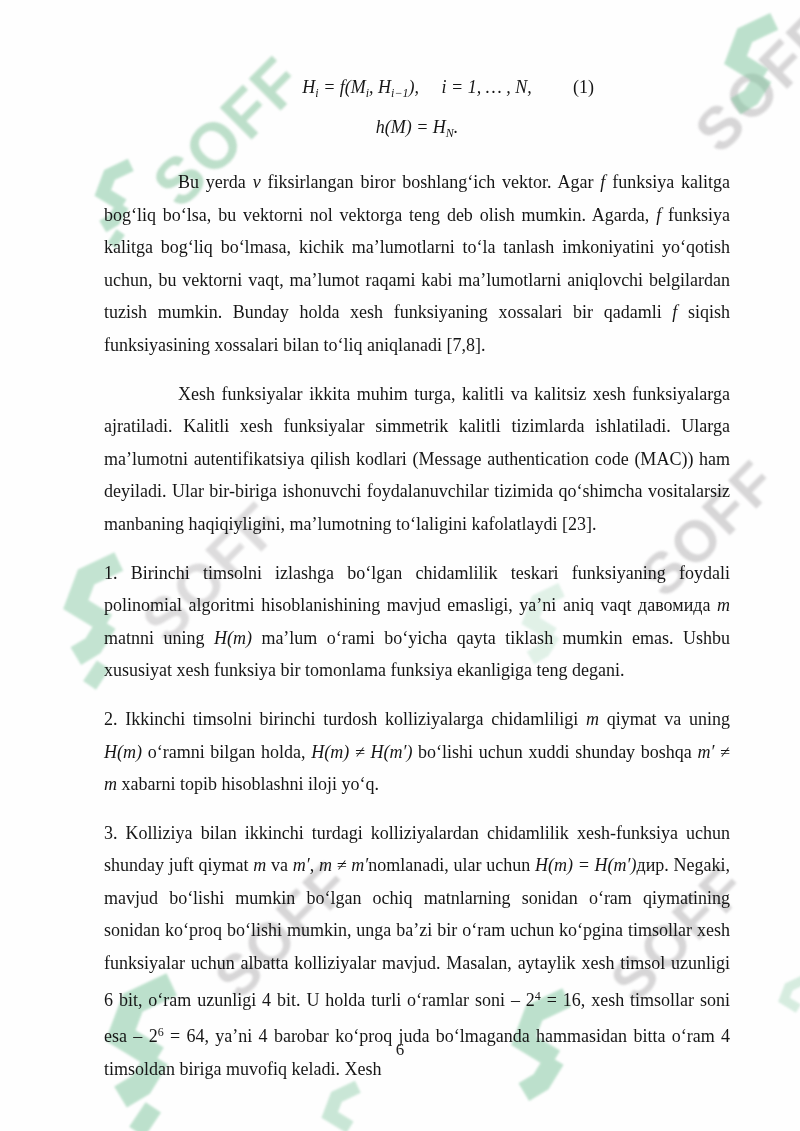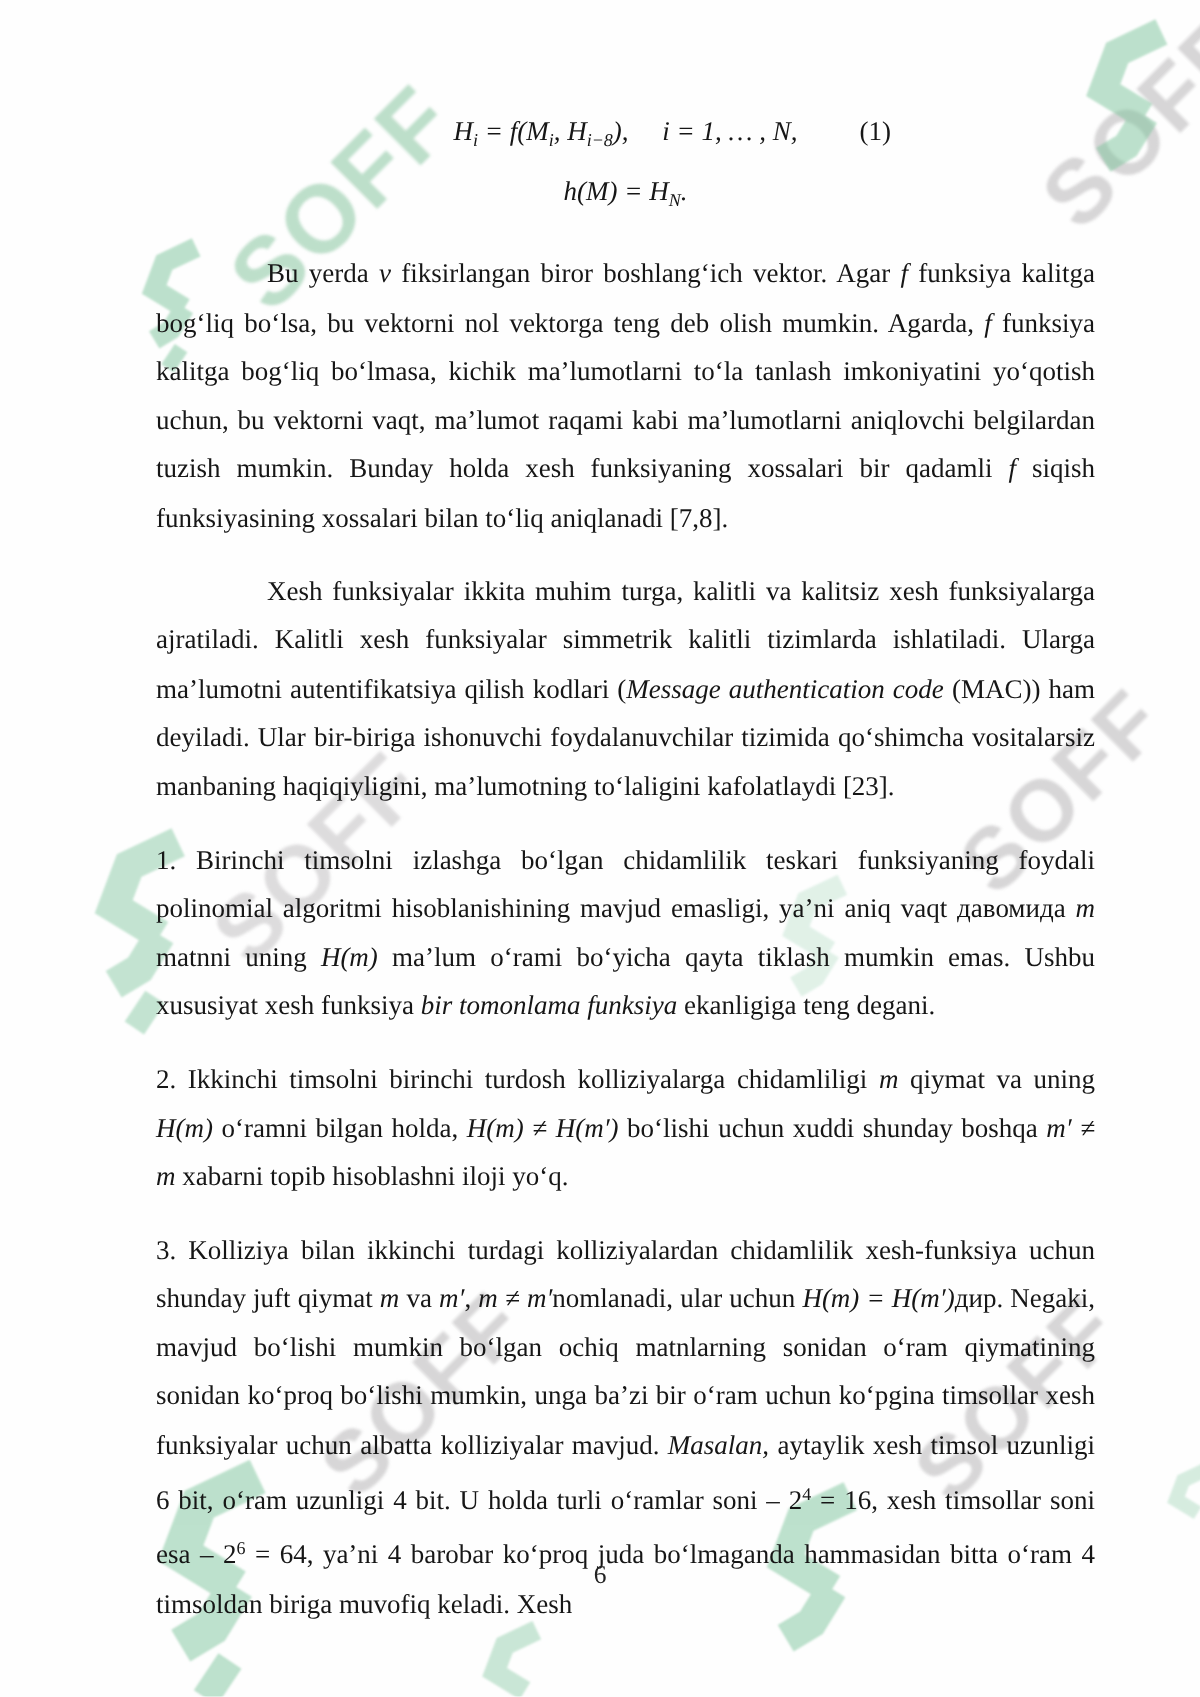--- a/index.html
+++ b/index.html
@@ -23,21 +23,21 @@
     color:#161616;font-size:18px;line-height:32.6px;
   }
   .formula{
     position:relative;text-align:center;font-style:italic;
     font-size:18px;line-height:34px;margin-bottom:6px;
   }
   .eqnum{position:absolute;right:152px;top:0;font-style:normal;}
   .para{text-align:justify;margin:16px;}
   .para.indent{text-indent:74px;}
   .mi{font-style:italic;}
-  .it{font-style:italic;}
+  .it{}
   .sub{font-size:12px;vertical-align:-4px;}
   .sup{font-size:12px;vertical-align:6px;}
   
   .footer{
     position:absolute;left:0;top:1040px;width:800px;z-index:1;
     text-align:center;font-size:17px;color:#222;
   }
 </style>
 </head>
 <body>
@@ -84,21 +84,21 @@
   </svg>
   <svg class="wm-logo" style="left:772px;top:972px;width:40px;height:70px;opacity:0.3" viewBox="0 0 100 160">
     <polyline points="80,12 42,30 30,62 66,84" fill="none" stroke="#7cc49b" stroke-width="24"></polyline>
   </svg>
 </div>
 
 <div class="content">
 
   <div class="formula">
     <div>
-      <span><span>H</span><span class="sub">i</span><span> = f(M</span><span class="sub">i</span><span>, H</span><span class="sub">i−8</span><span>),  i = 1, … , N,</span></span>
+      <span><span>H</span><span class="sub">i</span><span> = f(M</span><span class="sub">i</span><span>, H</span><span class="sub">i−1</span><span>),  i = 1, … , N,</span></span>
       <span class="eqnum">(1)</span>
     </div>
     <div>
       <span><span>h(M) = H</span><span class="sub">N</span><span>.</span></span>
     </div>
   </div>
 
   <p class="para indent"><span>Bu yerda </span><span class="mi">v</span><span> fiksirlangan biror boshlang‘ich vektor. Agar </span><span class="mi">f</span><span> funksiya kalitga bog‘liq bo‘lsa, bu vektorni nol vektorga teng deb olish mumkin. Agarda, </span><span class="mi">f</span><span> funksiya kalitga bog‘liq bo‘lmasa, kichik ma’lumotlarni to‘la tanlash imkoniyatini yo‘qotish uchun, bu vektorni vaqt, ma’lumot raqami kabi ma’lumotlarni aniqlovchi belgilardan tuzish mumkin. Bunday holda xesh funksiyaning xossalari bir qadamli </span><span class="mi">f</span><span> siqish funksiyasining xossalari bilan to‘liq aniqlanadi [7,8].</span></p>
   <p class="para indent"><span>Xesh funksiyalar ikkita muhim turga, kalitli va kalitsiz xesh funksiyalarga ajratiladi. Kalitli xesh funksiyalar simmetrik kalitli tizimlarda ishlatiladi. Ularga ma’lumotni autentifikatsiya qilish kodlari (</span><span class="it">Message authentication code</span><span> (MAC)) ham deyiladi. Ular bir-biriga ishonuvchi foydalanuvchilar tizimida qo‘shimcha vositalarsiz manbaning haqiqiyligini, ma’lumotning to‘laligini kafolatlaydi [23].</span></p>
   <p class="para"><span>1. Birinchi timsolni izlashga bo‘lgan chidamlilik teskari funksiyaning foydali polinomial algoritmi hisoblanishining mavjud emasligi, ya’ni aniq vaqt давомида </span><span class="mi">m</span><span> matnni uning </span><span class="mi">H(m)</span><span> ma’lum o‘rami bo‘yicha qayta tiklash mumkin emas. Ushbu xususiyat xesh funksiya </span><span class="it">bir tomonlama funksiya</span><span> ekanligiga teng degani.</span></p>

